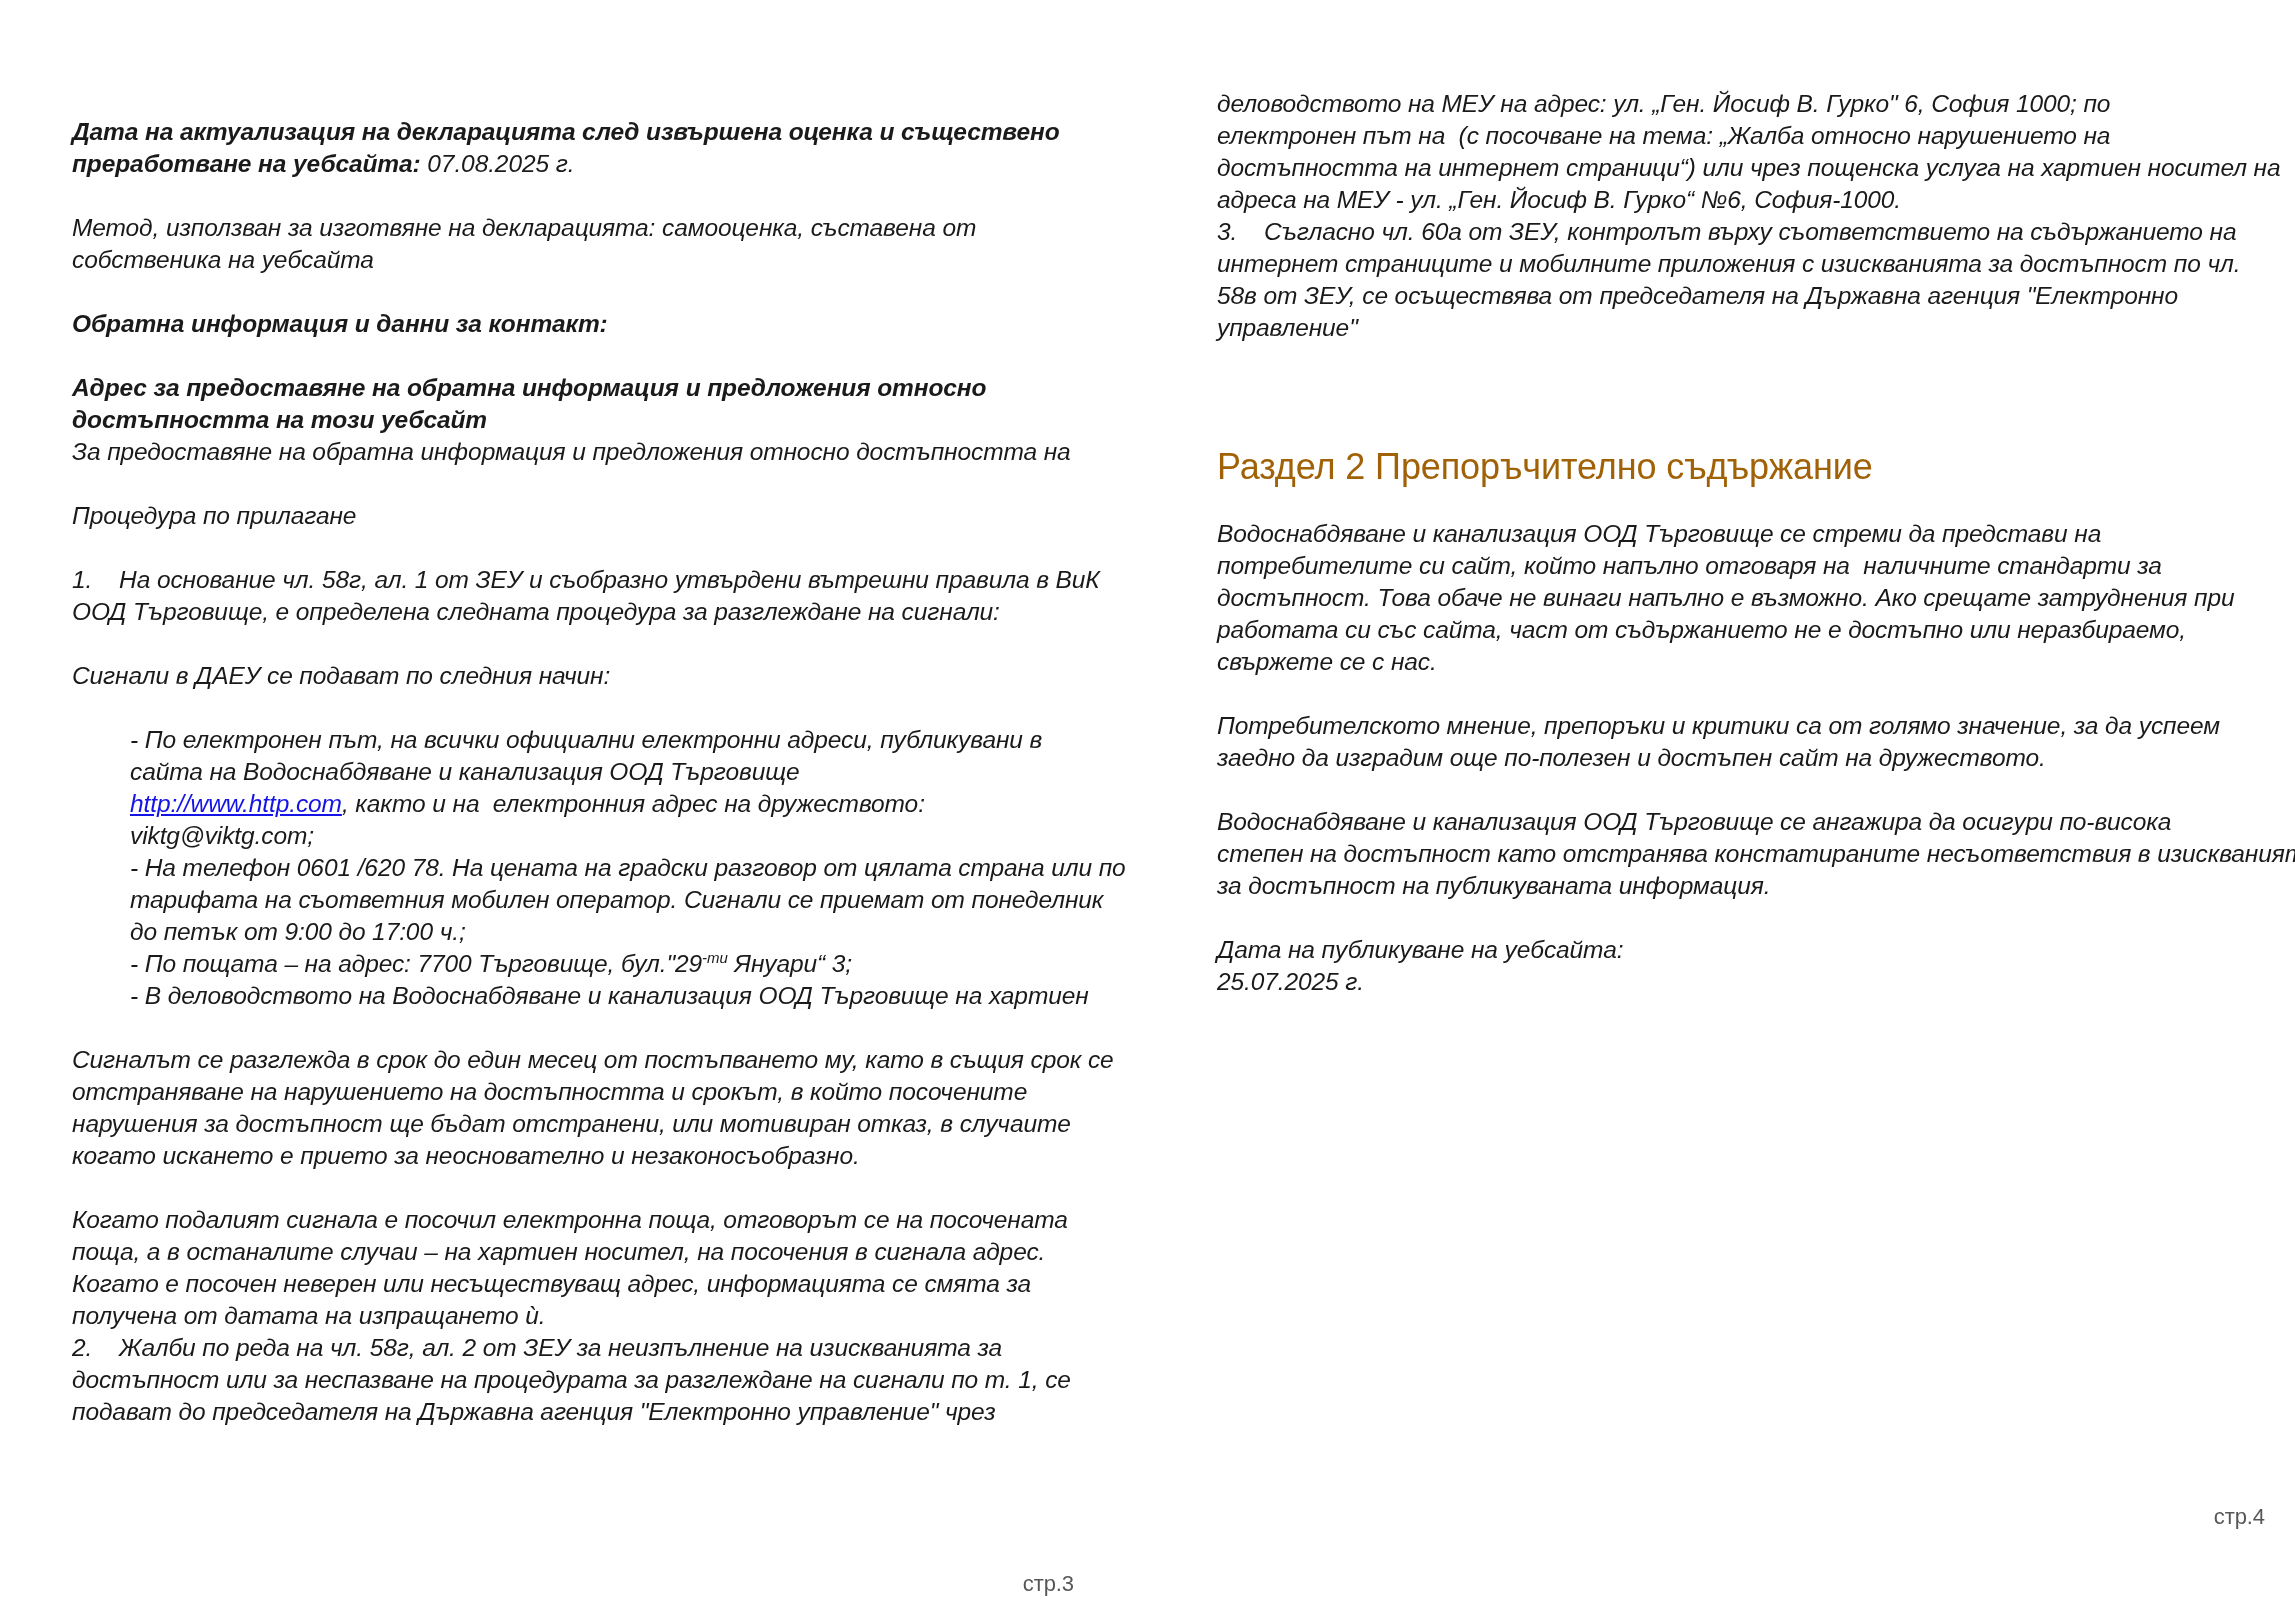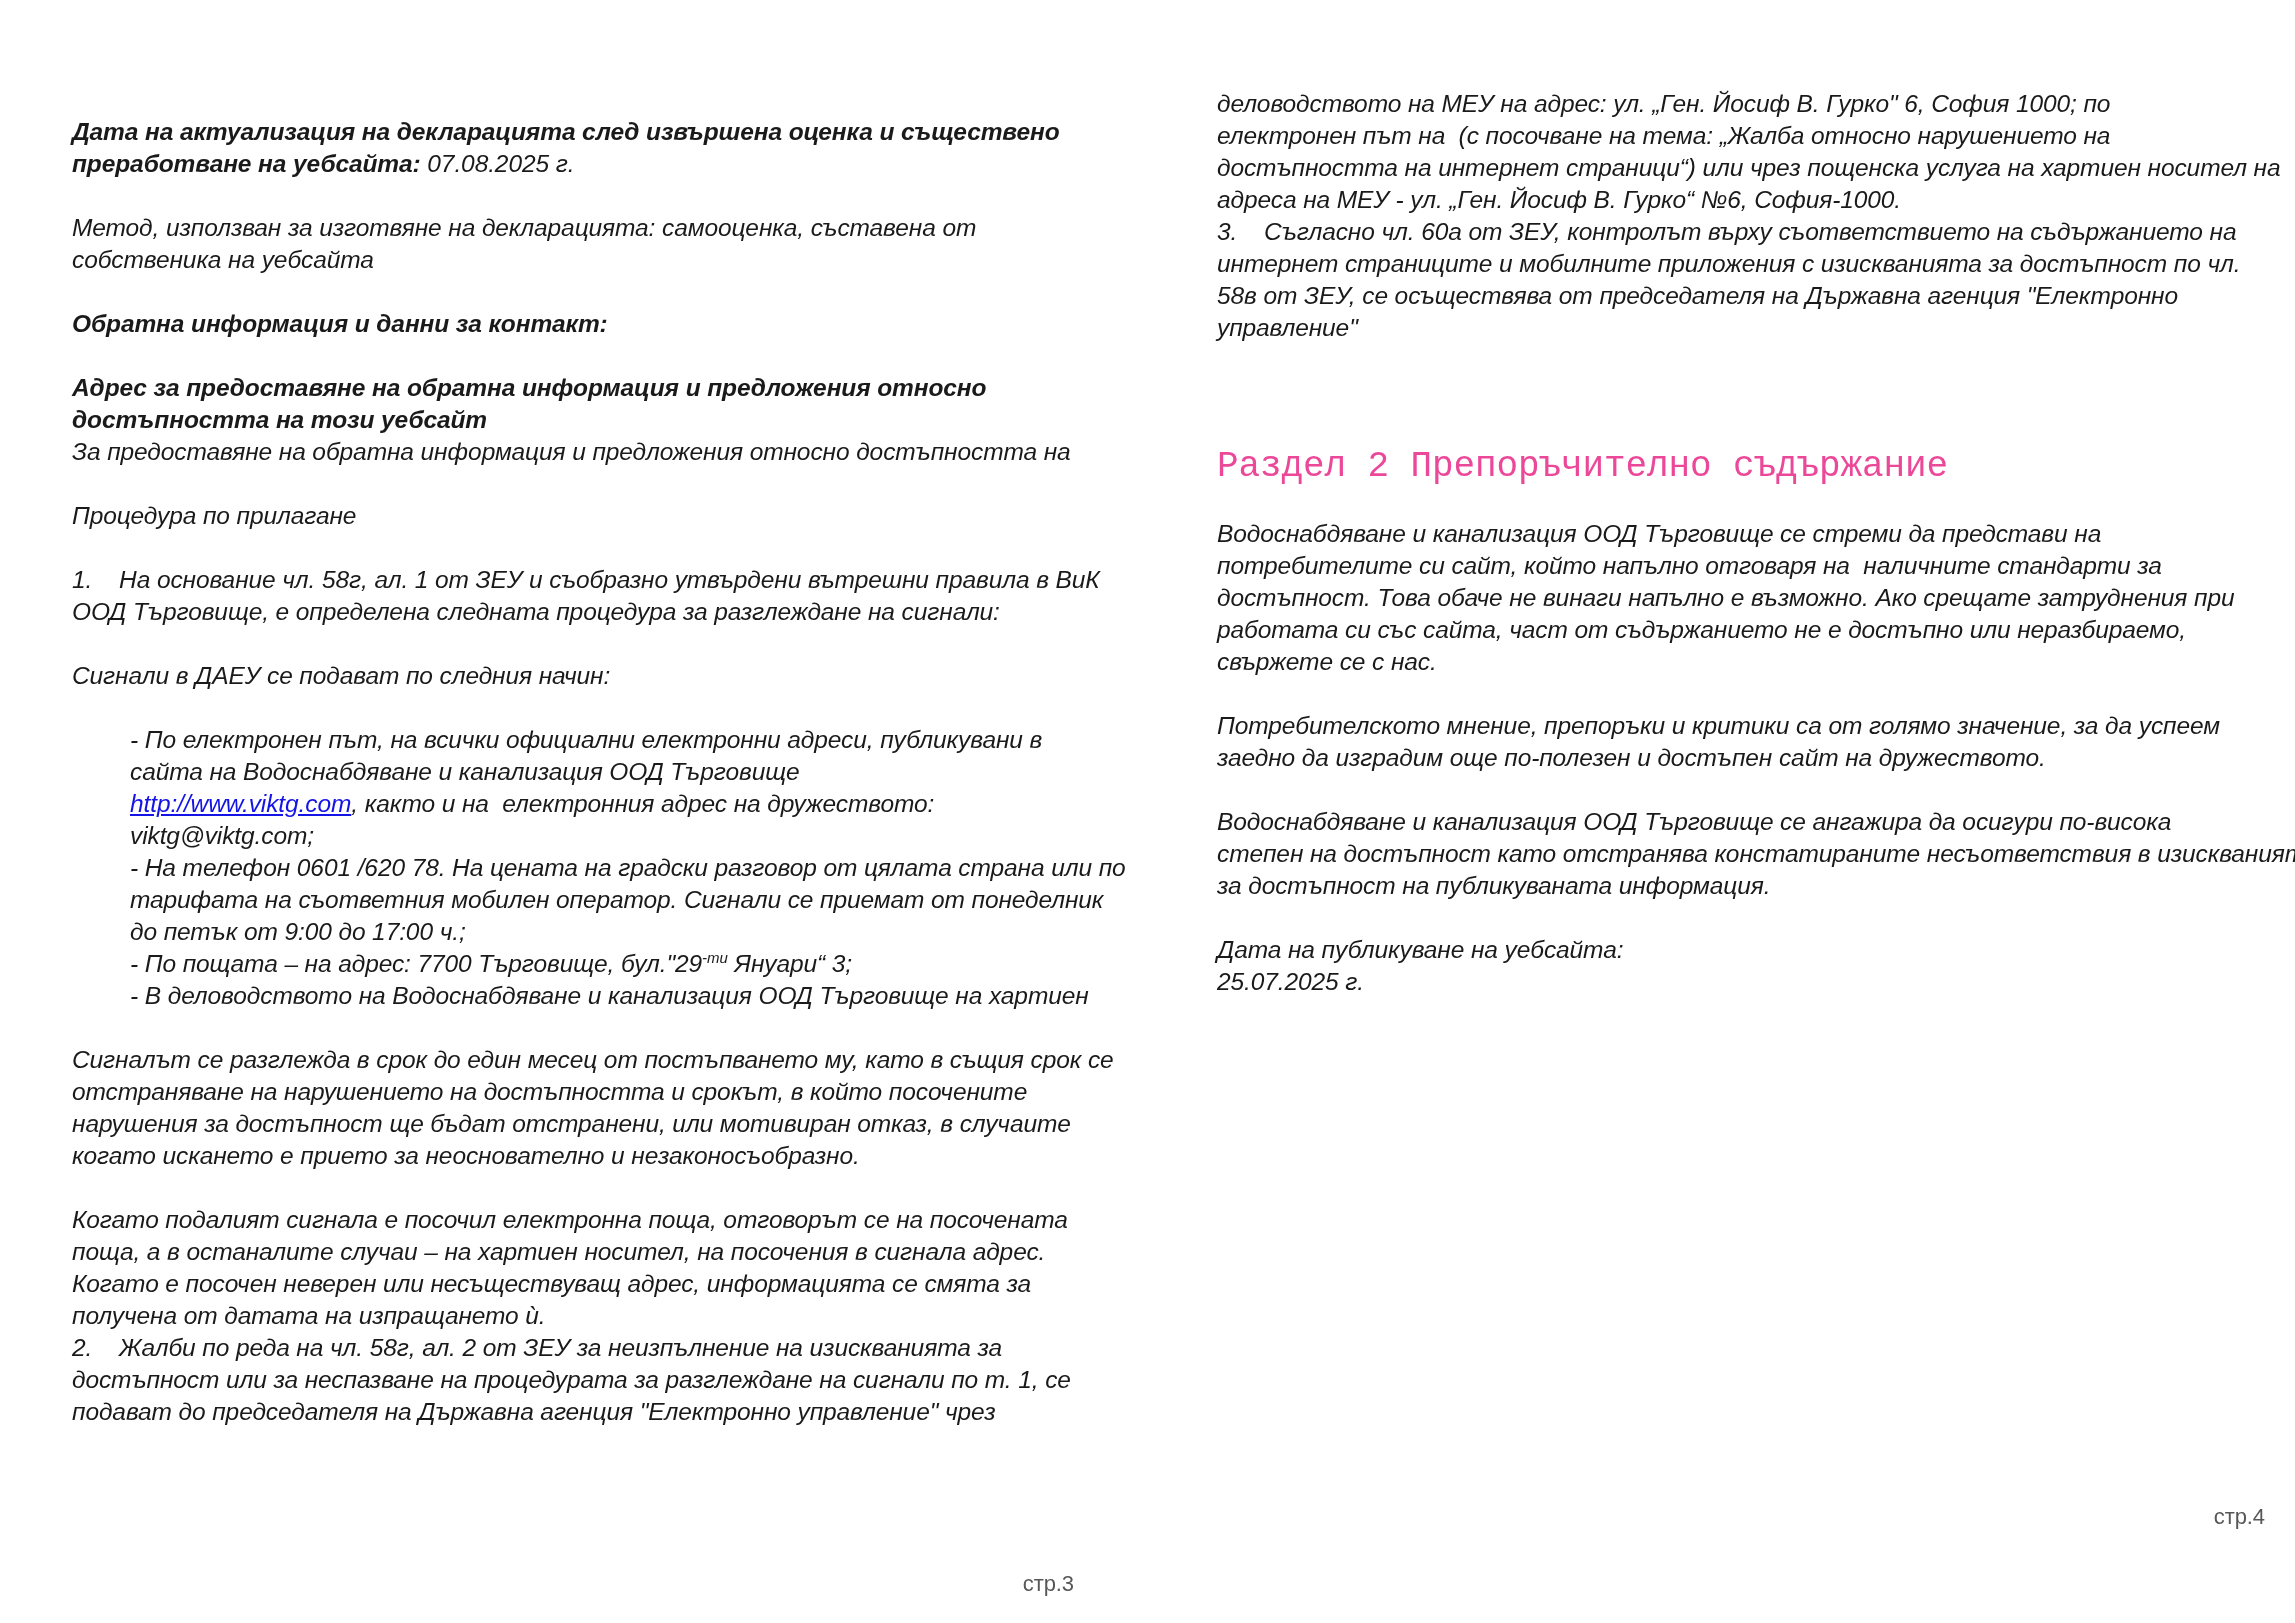--- a/index.html
+++ b/index.html
@@ -24,21 +24,21 @@
     font-style:italic;
   }
   .gap{height:32px;}
   .indent .line{padding-left:58px;}
   .bold{font-weight:bold;}
   .sup{font-size:15px;vertical-align:super;line-height:0;}
   a.link{color:#1414e6;text-decoration:underline;cursor:pointer;}
   .h1line{
     white-space:pre;
     font-size:36px;line-height:53px;height:53px;
-    letter-spacing:-0.1px;color:#ec4899;font-weight:400;font-family:Liberation Mono, monospace;
+    letter-spacing:-0.1px;color:#a16207;font-weight:400;
   }
   .h1block{margin:0 0 25.4px 0;}
   .footer{
     position:absolute;font-size:22px;color:#575757;
     text-align:right;letter-spacing:-0.1px;
   }
   #page3 .footer{left:72px;top:1571px;width:1002px;}
   #page4 .footer{left:69px;top:1504px;width:1048px;}
 </style>
 </head>
@@ -75,21 +75,21 @@
         <div class="line"><span>ООД Търговище, е определена следната процедура за разглеждане на сигнали:</span></div>
       </div>
       <div class="gap"></div>
       <div class="para">
         <div class="line"><span>Сигнали в ДАЕУ се подават по следния начин:</span></div>
       </div>
       <div class="gap"></div>
       <div class="para indent">
         <div class="line"><span>- По електронен път, на всички официални електронни адреси, публикувани в</span></div>
         <div class="line"><span>сайта на Водоснабдяване и канализация ООД Търговище</span></div>
-        <div class="line"><a class="link" href="#">http://www.viktg.com</a><span>, както и на  електронния адрес на дружеството:</span></div>
+        <div class="line"><a class="link" href="#">http://www.http.com</a><span>, както и на  електронния адрес на дружеството:</span></div>
         <div class="line"><span>viktg@viktg.com;</span></div>
         <div class="line"><span>- На телефон 0601 /620 78. На цената на градски разговор от цялата страна или по</span></div>
         <div class="line"><span>тарифата на съответния мобилен оператор. Сигнали се приемат от понеделник</span></div>
         <div class="line"><span>до петък от 9:00 до 17:00 ч.;</span></div>
         <div class="line"><span>- По пощата – на адрес: 7700 Търговище, бул."29</span><span class="sup">-ти</span><span> Януари“ 3;</span></div>
         <div class="line"><span>- В деловодството на Водоснабдяване и канализация ООД Търговище на хартиен</span></div>
       </div>
       <div class="gap"></div>
       <div class="para">
         <div class="line"><span>Сигналът се разглежда в срок до един месец от постъпването му, като в същия срок се</span></div>

